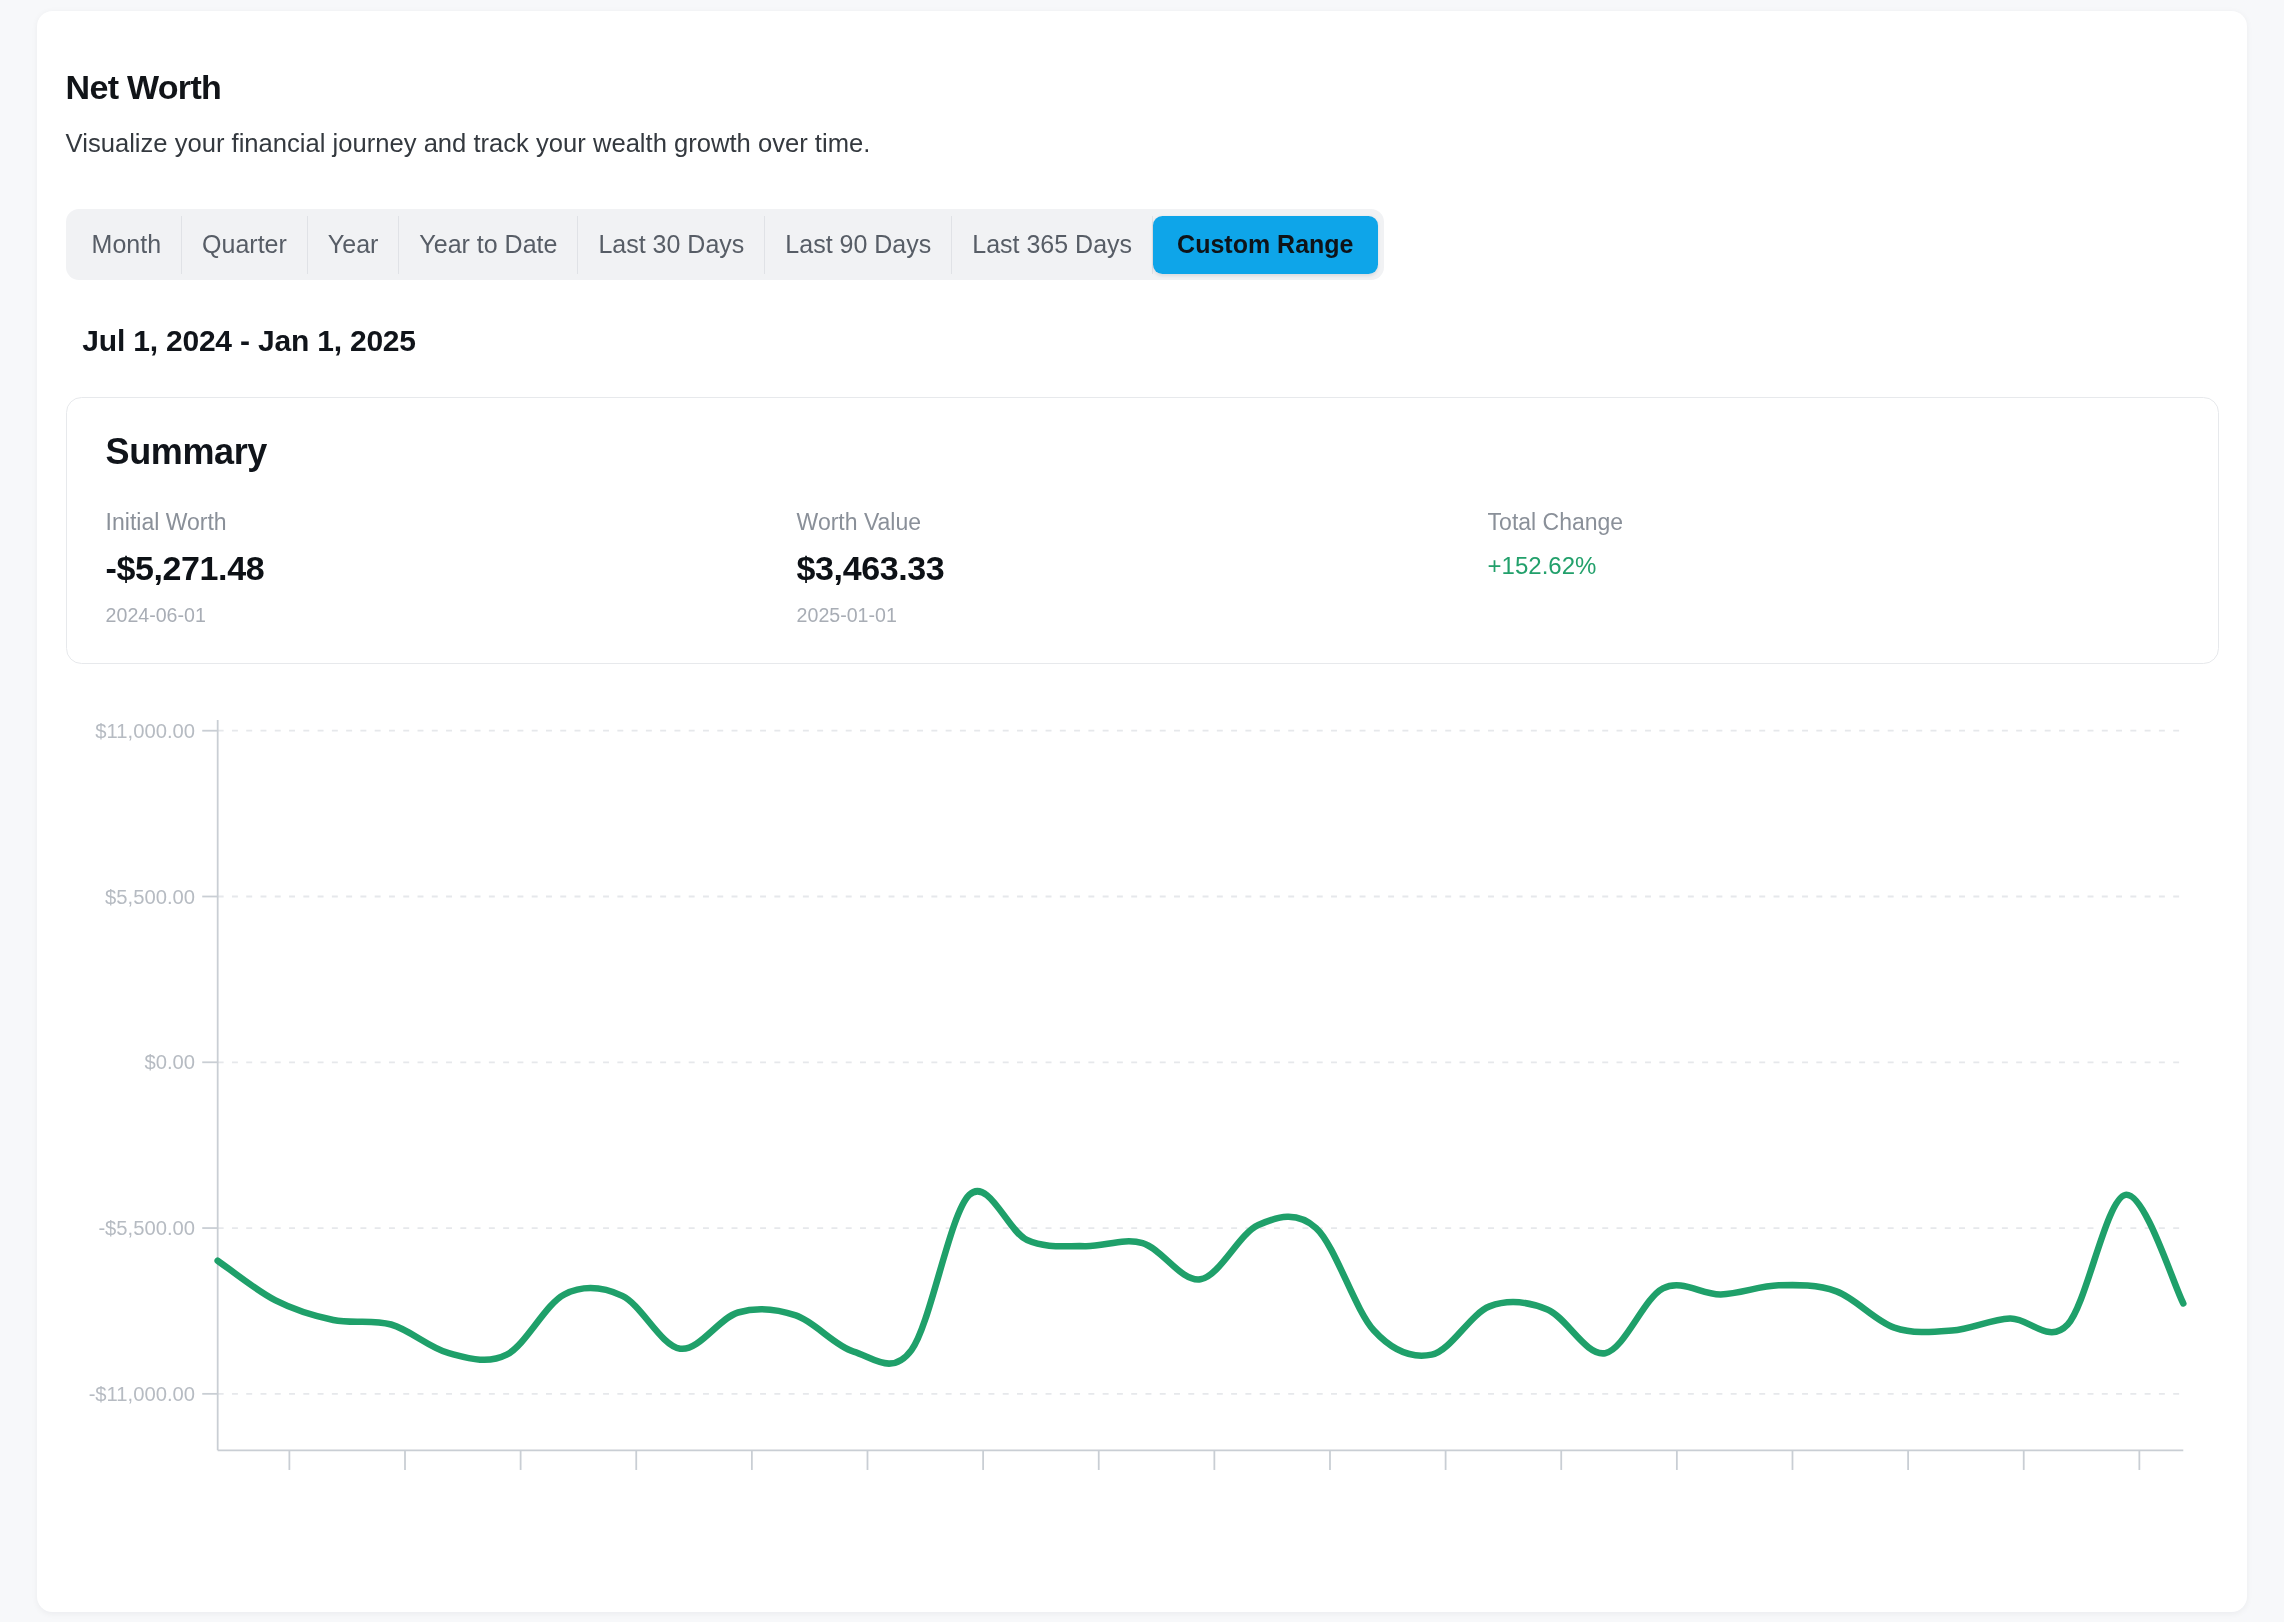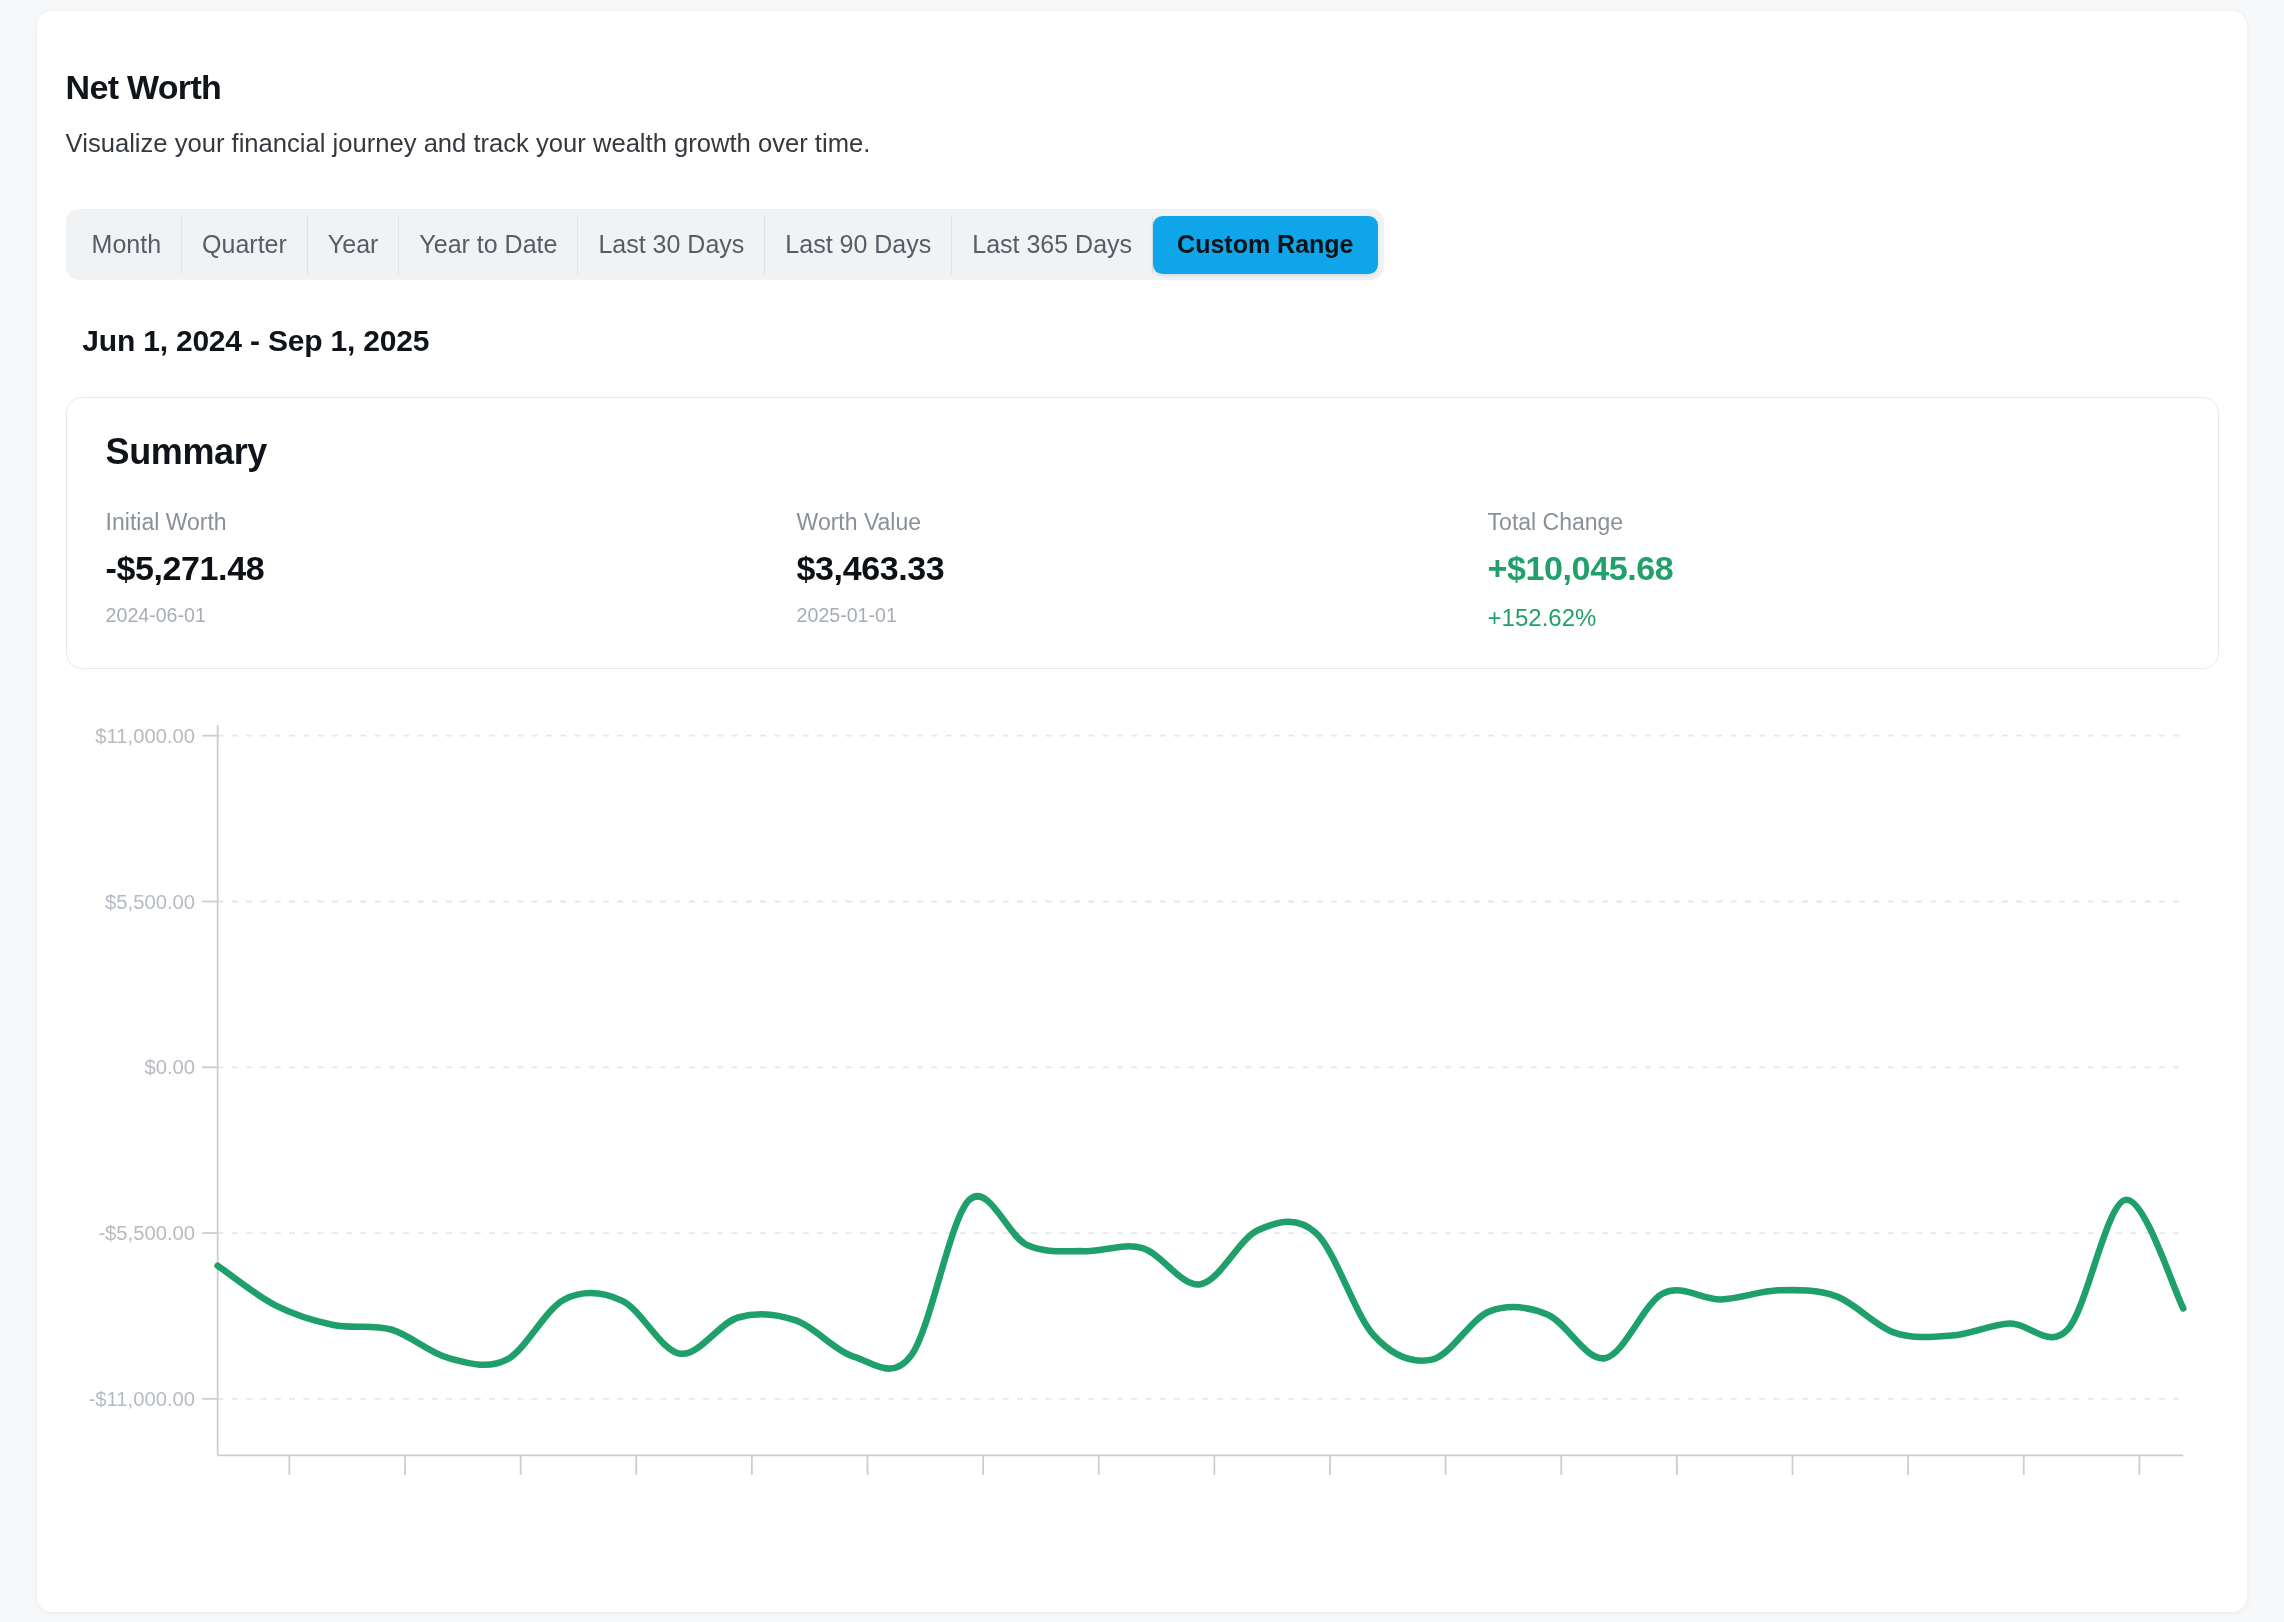--- a/index.html
+++ b/index.html
@@ -165,38 +165,37 @@
           <div class="tab">Month</div>
           <div class="tab">Quarter</div>
           <div class="tab">Year</div>
           <div class="tab">Year to Date</div>
           <div class="tab">Last 30 Days</div>
           <div class="tab">Last 90 Days</div>
           <div class="tab">Last 365 Days</div>
           <div class="tab active">Custom Range</div>
         </div>
 
-      <div class="date-range">Jun 1, 2024 - Sep 1, 2025</div>
+      <div class="date-range">Jul 1, 2024 - Jan 1, 2025</div>
 
       <div class="summary-card">
         <div class="summary-title">Summary</div>
         <div class="summary-grid">
           <div class="summary-col">
             <div class="sum-label">Initial Worth</div>
             <div class="sum-value">-$5,271.48</div>
             <div class="sum-sub">2024-06-01</div>
           </div>
           <div class="summary-col">
             <div class="sum-label">Worth Value</div>
             <div class="sum-value">$3,463.33</div>
             <div class="sum-sub">2025-01-01</div>
           </div>
           <div class="summary-col">
             <div class="sum-label">Total Change</div>
-            <div class="sum-value positive">+$10,045.68</div>
             <div class="sum-sub positive">+152.62%</div>
           </div>
         </div>
       </div>
 
       <div class="chart-wrap">
         <svg class="chart-svg" id="chart" width="2153" height="791" viewBox="0 0 3620 1330">
             <line x1="255" y1="55" x2="3560" y2="55" stroke="#e6e8eb" stroke-width="3" stroke-dasharray="10 14"></line>
             <line x1="229" y1="55" x2="255" y2="55" stroke="#c9ced4" stroke-width="3"></line>
             <text x="217" y="67" text-anchor="end" class="axis-label">$11,000.00</text>

